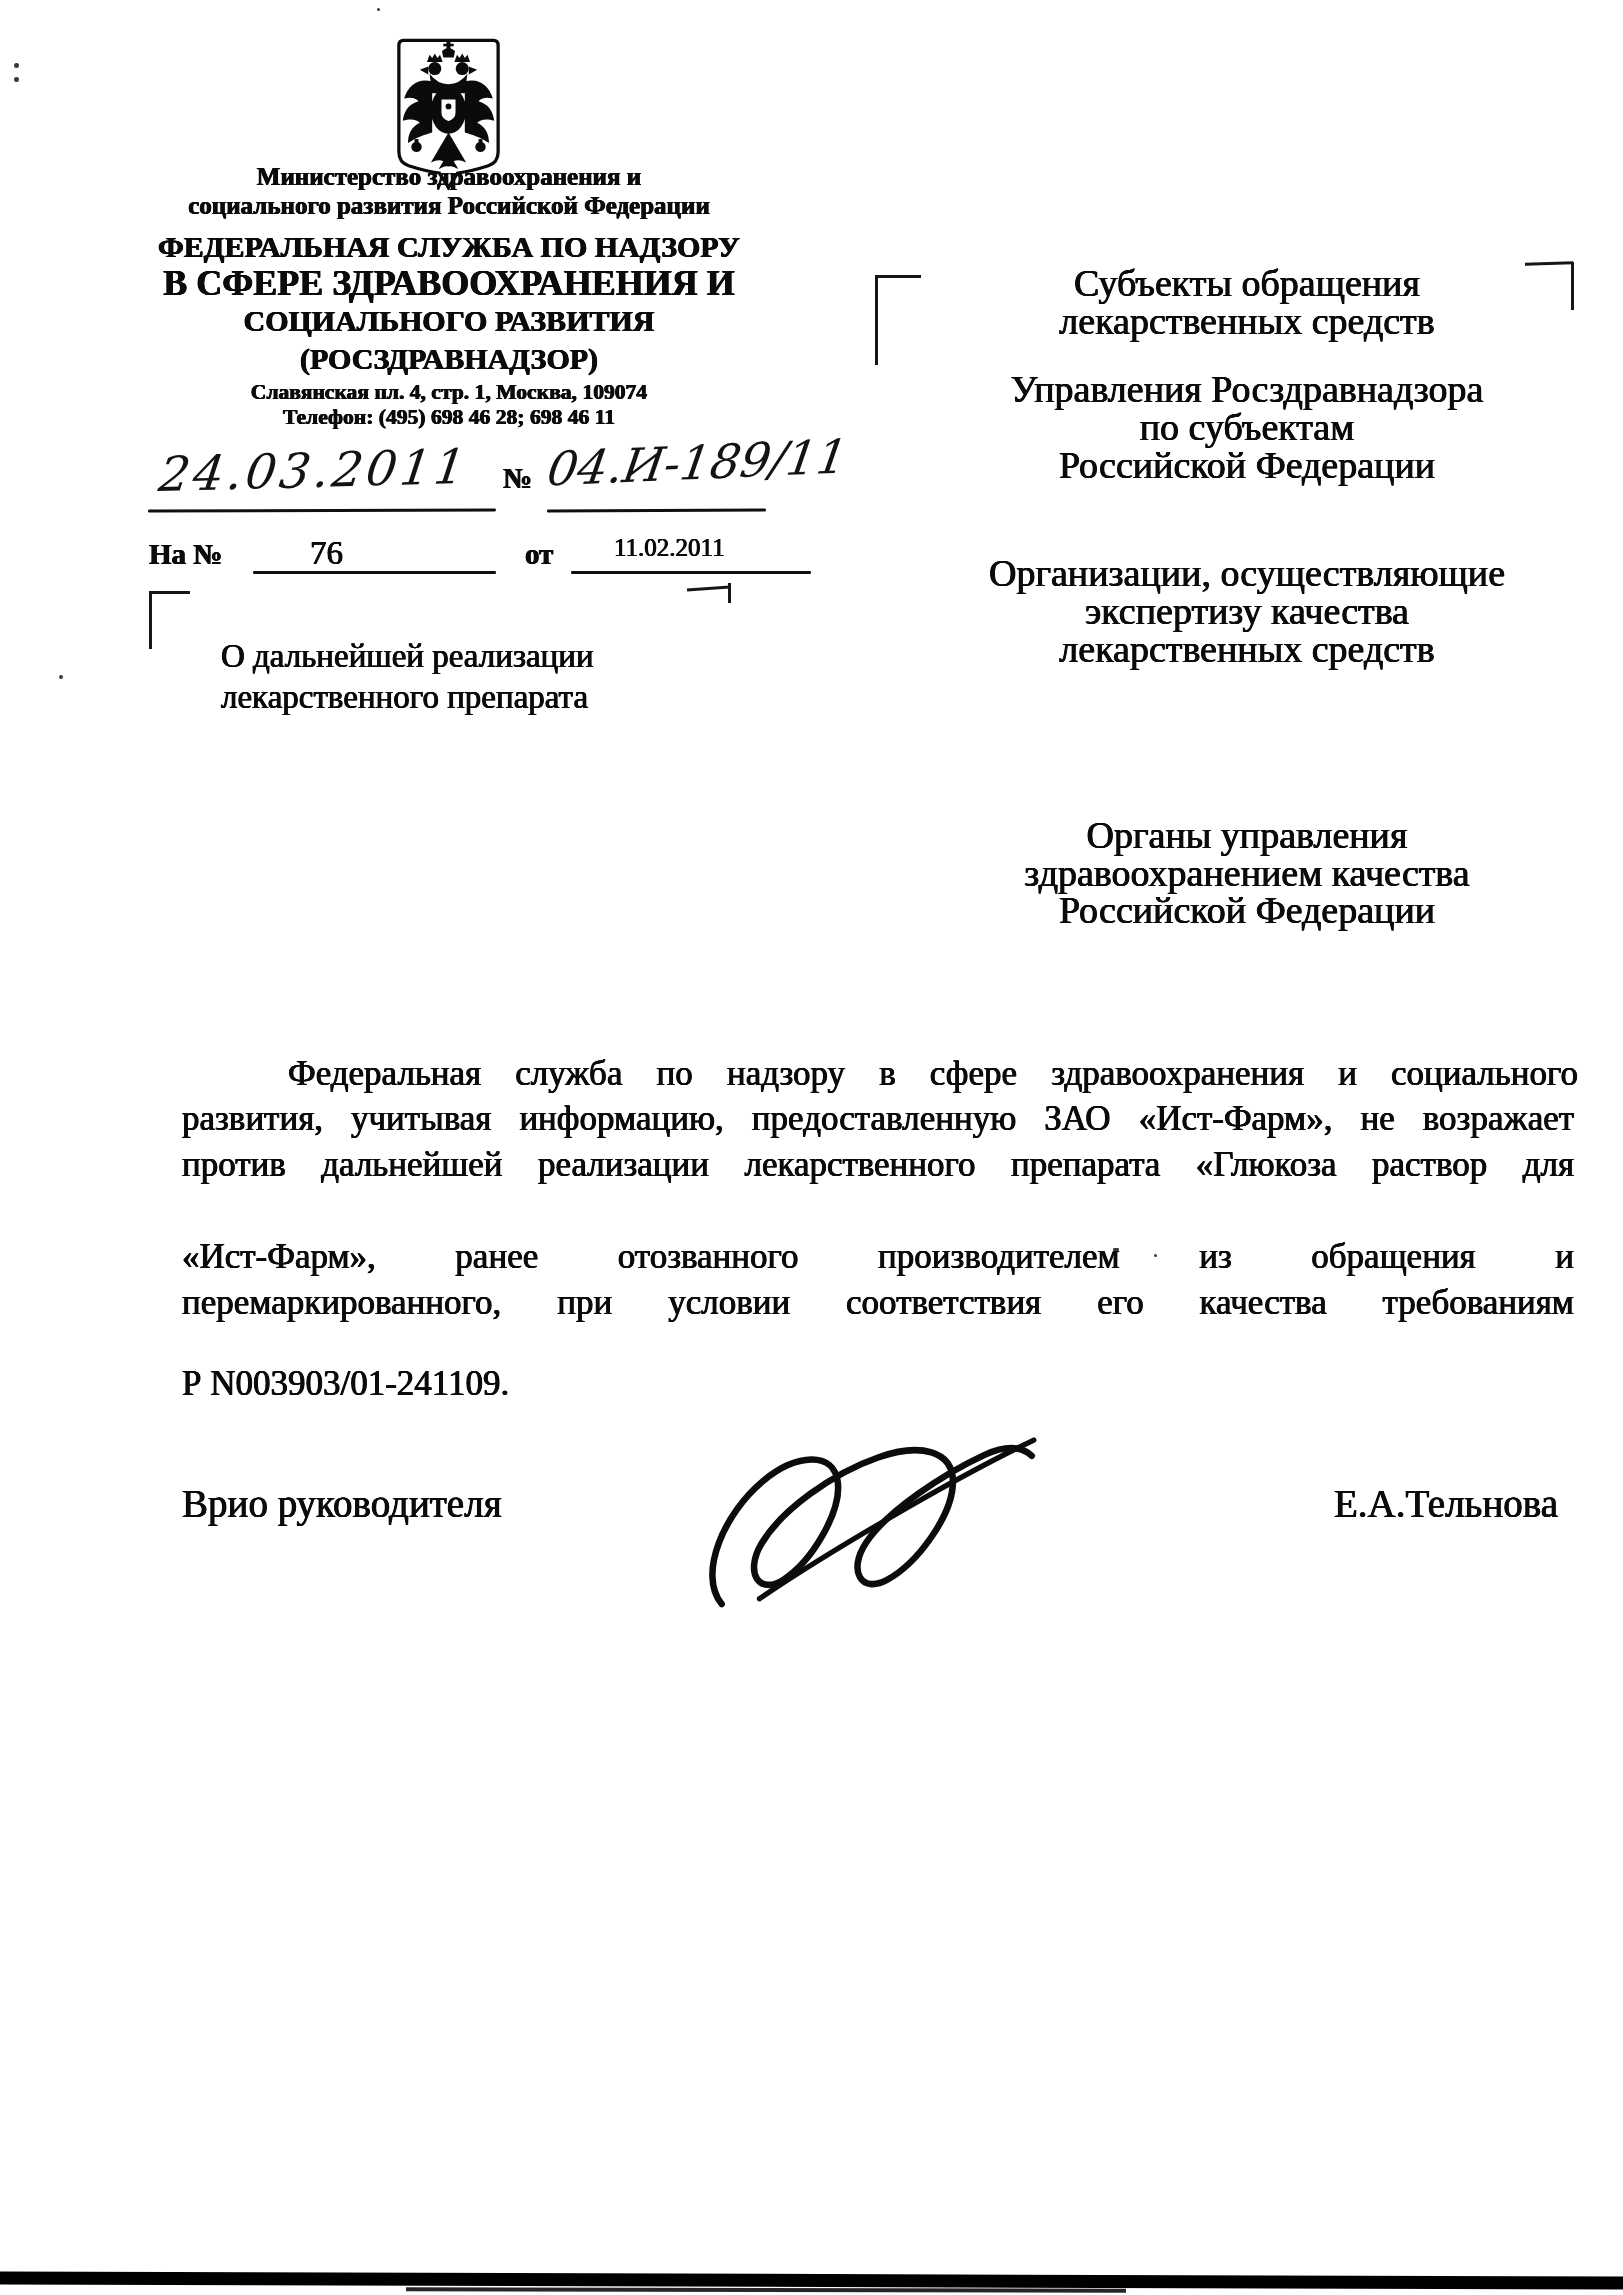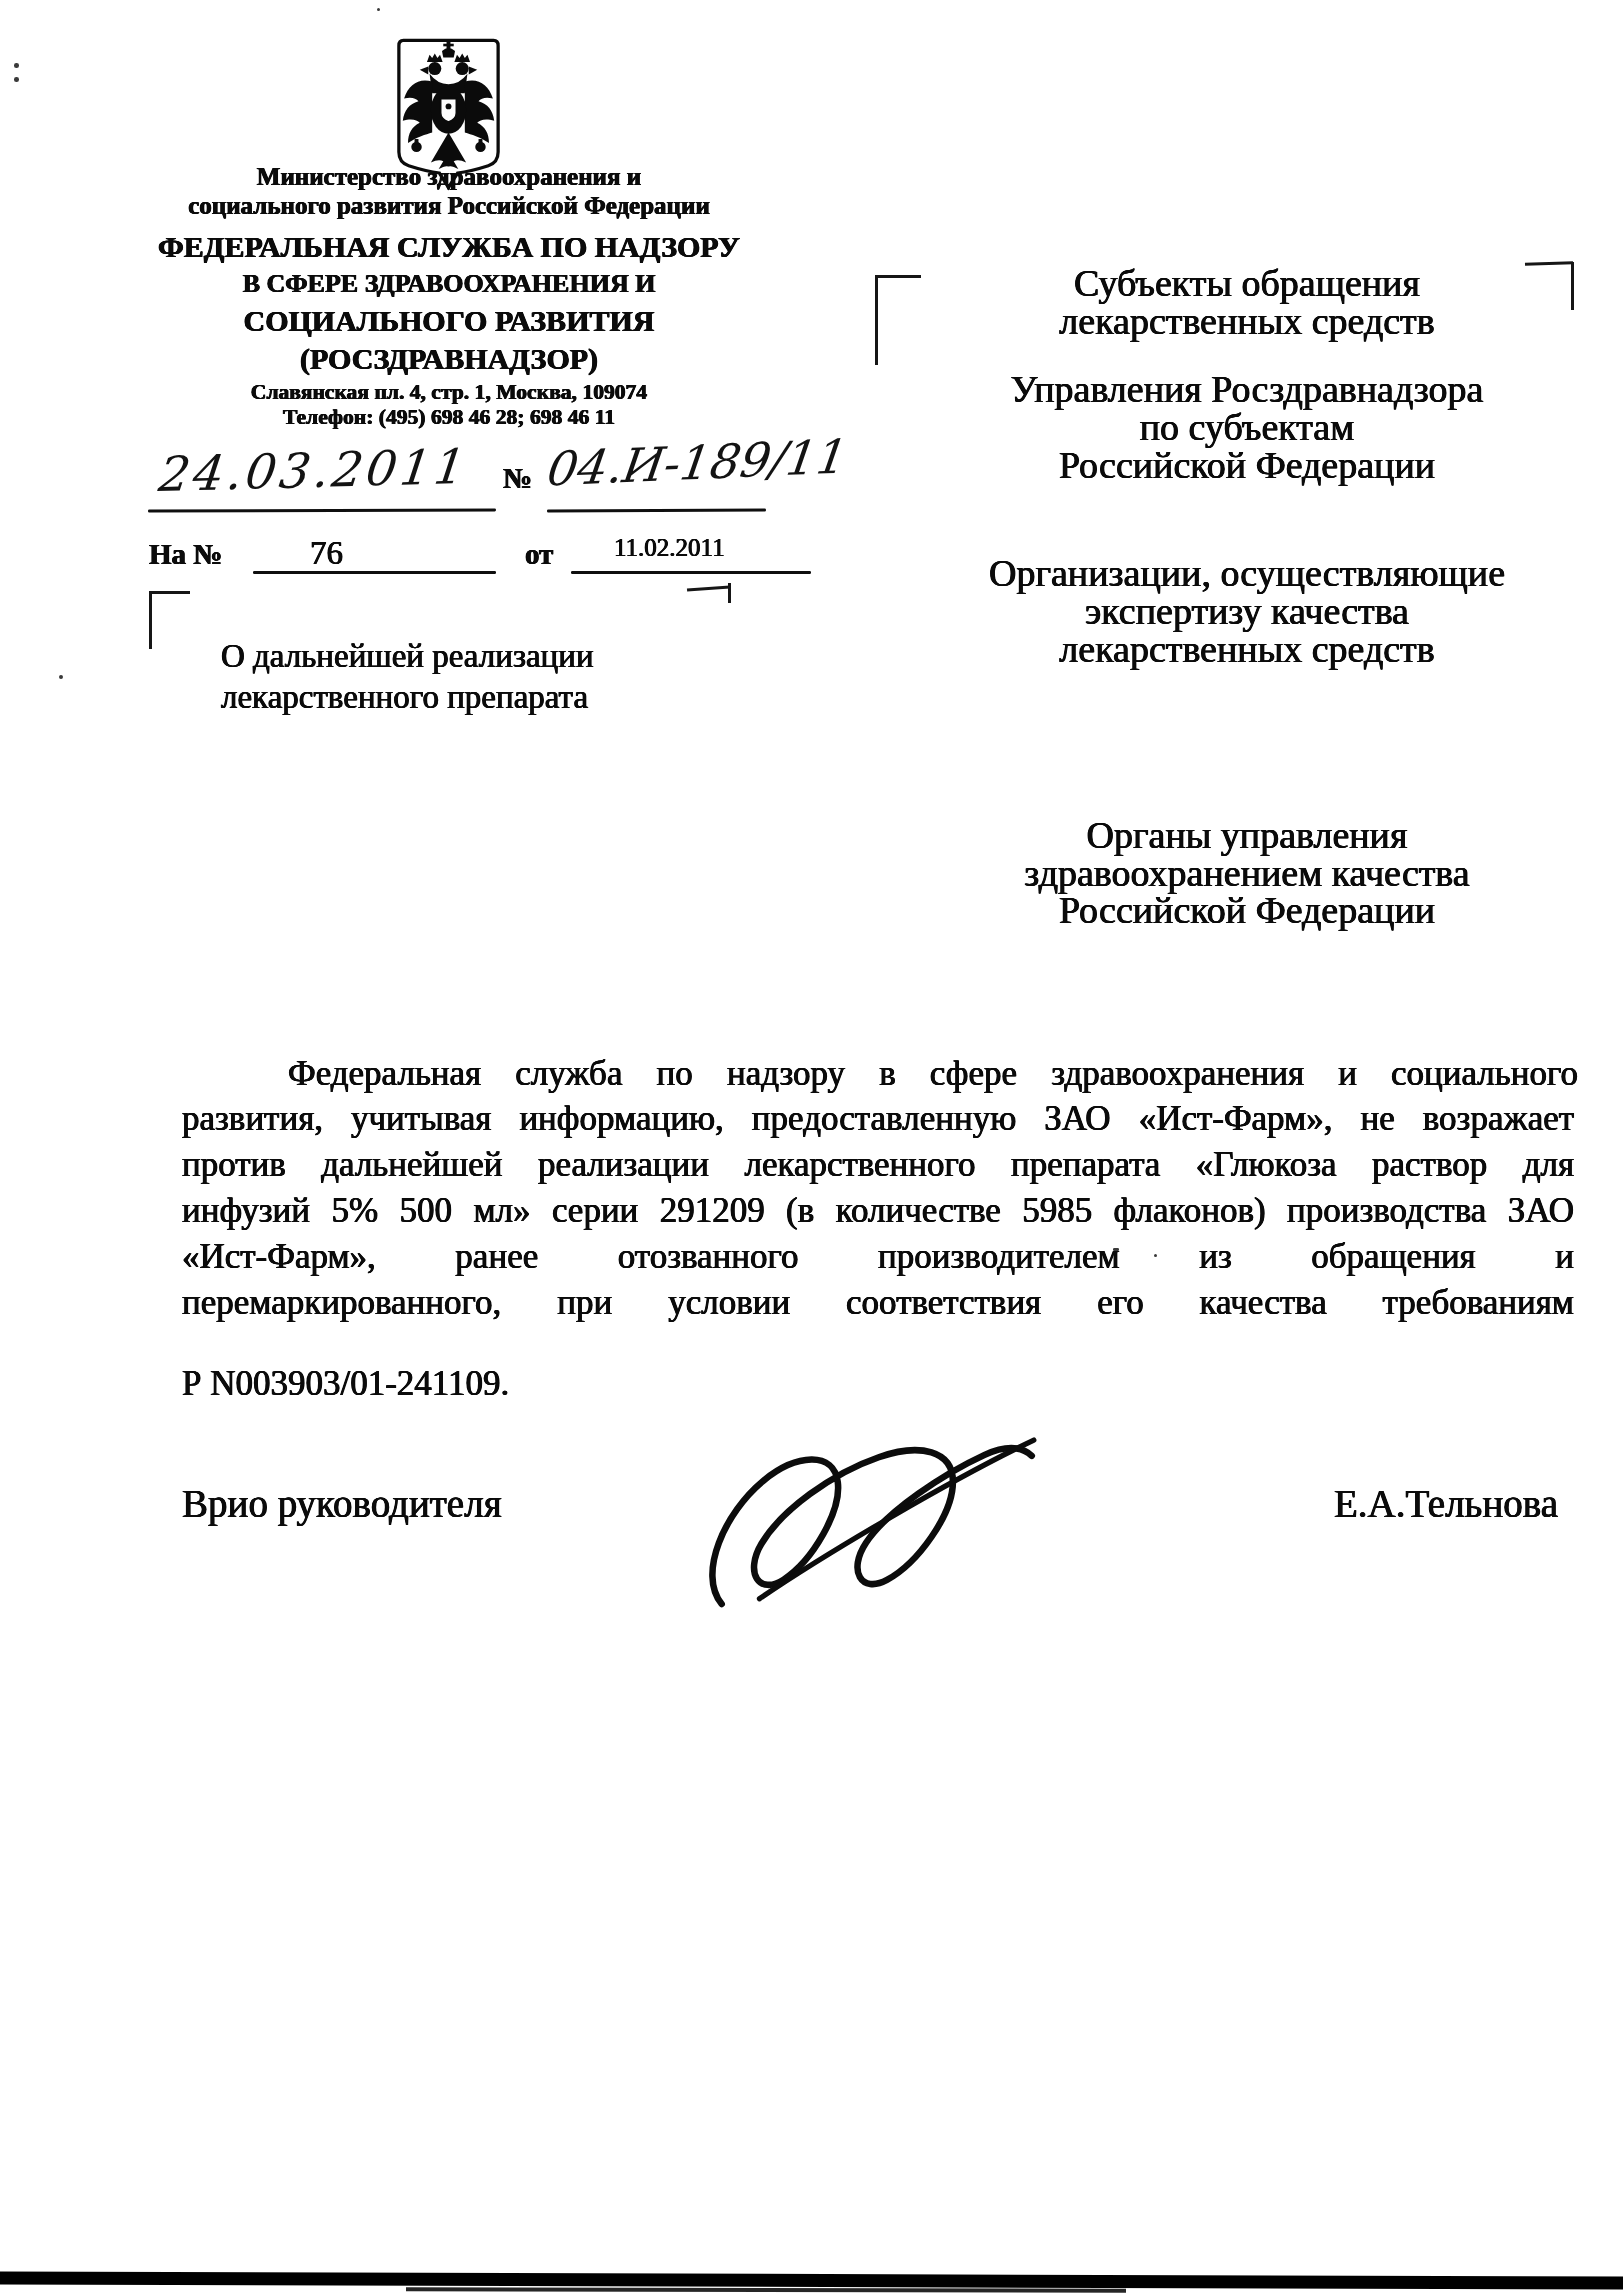--- a/index.html
+++ b/index.html
@@ -63,21 +63,21 @@
         <rect x="131" y="156" width="6" height="9"></rect>
     </g>
     <path d="M73,94 h24 v22 q0,9 -12,14 q-12,-5 -12,-14 z" fill="#fdfdfd" stroke="#0b0b0b" stroke-width="2.5"></path>
     <circle cx="85" cy="106" r="4.5" fill="#0b0b0b"></circle>
   </svg>
 
   <div class="lh b thick" style="top:162px;font-size:25px;line-height:29px">Министерство здравоохранения и</div>
   <div class="lh b thick" style="top:191px;font-size:25px;line-height:29px">социального развития Российской Федерации</div>
 
   <div class="lh b thick" style="top:228px;font-size:30px;line-height:37px">ФЕДЕРАЛЬНАЯ СЛУЖБА ПО НАДЗОРУ</div>
-  <div class="lh b thick" style="top:265px;font-size:26px;line-height:37px">В СФЕРЕ ЗДРАВООХРАНЕНИЯ И</div>
+  <div class="lh b thick" style="top:265px;font-size:36px;line-height:37px">В СФЕРЕ ЗДРАВООХРАНЕНИЯ И</div>
   <div class="lh b thick" style="top:302px;font-size:30px;line-height:37px">СОЦИАЛЬНОГО РАЗВИТИЯ</div>
   <div class="lh b thick" style="top:340px;font-size:30px;line-height:37px">(РОСЗДРАВНАДЗОР)</div>
 
   <div class="lh b thick" style="top:380px;font-size:21.6px;line-height:25px">Славянская пл. 4, стр. 1, Москва, 109074</div>
   <div class="lh b thick" style="top:405px;font-size:21.6px;line-height:25px">Телефон: (495) 698 46 28; 698 46 11</div>
 
   <div class="abs hand" style="left:160px;top:442px;font-size:48px;letter-spacing:3.3px;transform:skewX(-9deg) rotate(-1.5deg)">24.03.2011</div>
   <div class="rule" style="left:148px;top:509px;width:348px;height:3.3px;transform:rotate(-0.2deg)"></div>
 
   <div class="abs b thick" style="left:503px;top:462px;font-size:29px">№</div>
@@ -117,21 +117,20 @@
   <div class="addr-line thick" style="top:630px">лекарственных средств</div>
 
 
   <div class="addr-line thick" style="top:816px">Органы управления</div>
   <div class="addr-line thick" style="top:854px">здравоохранением качества</div>
   <div class="addr-line thick" style="top:891px">Российской Федерации</div>
 
   <div class="body-line thick" style="top:1051px;left:288px;width:1290px">Федеральная служба по надзору в сфере здравоохранения и социального</div>
   <div class="body-line thick" style="top:1096px">развития, учитывая информацию, предоставленную ЗАО «Ист-Фарм», не возражает</div>
   <div class="body-line thick" style="top:1142px">против дальнейшей реализации лекарственного препарата «Глюкоза раствор для</div>
-  <div class="body-line thick" style="top:1188px">инфузий 5% 500 мл» серии 291209 (в количестве 5985 флаконов) производства ЗАО</div>
   <div class="body-line thick" style="top:1234px">«Ист-Фарм», ранее отозванного производителем из обращения и</div>
   <div class="body-line thick" style="top:1280px">перемаркированного, при условии соответствия его качества требованиям</div>
   <div class="body-line thick last" style="top:1325px">Р N003903/01-241109.</div>
 
   <div class="sig-text thick" style="left:182px;top:1483px">Врио руководителя</div>
 
   <svg class="abs" style="left:694px;top:1430px;transform:rotate(-2deg)" width="353" height="180" viewBox="0 0 540 275" aria-hidden="true">
     <path d="M38,258 C2,210 48,118 108,72 C160,32 218,30 222,78 C226,122 180,196 134,224 C96,247 74,212 102,168 C134,118 214,64 286,42 C350,22 400,36 398,84 C396,134 340,206 292,230 C252,250 232,214 262,172 C296,124 386,70 448,44 C482,30 506,34 520,48" fill="none" stroke="#0c0c0c" stroke-width="10" stroke-linecap="round"></path>
     <path d="M96,252 C200,186 400,78 524,24" fill="none" stroke="#0c0c0c" stroke-width="8" stroke-linecap="round"></path>
   </svg>

